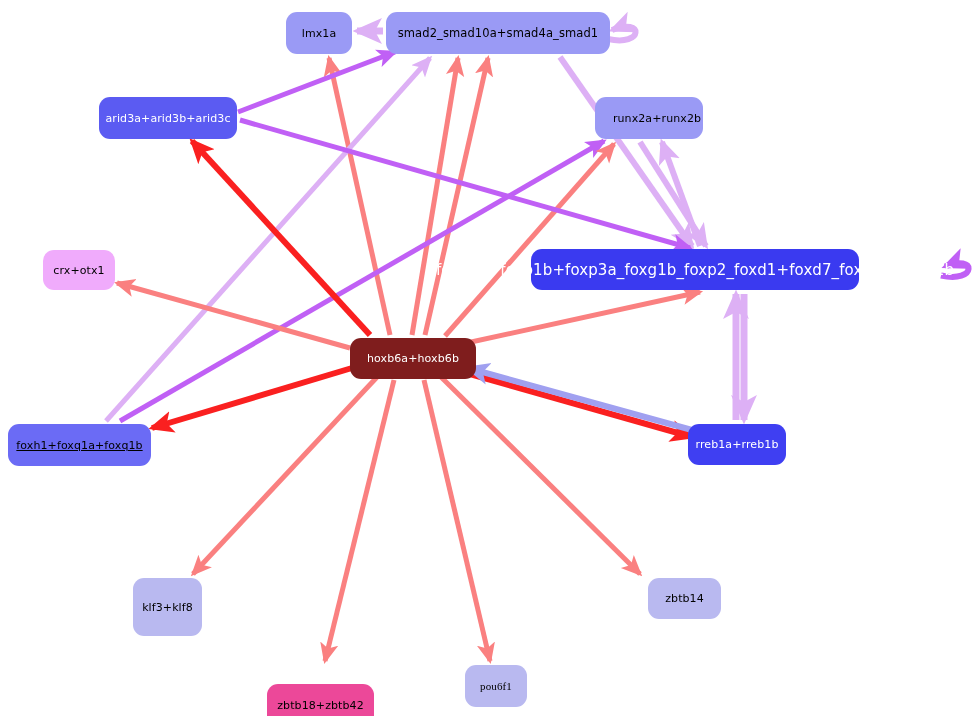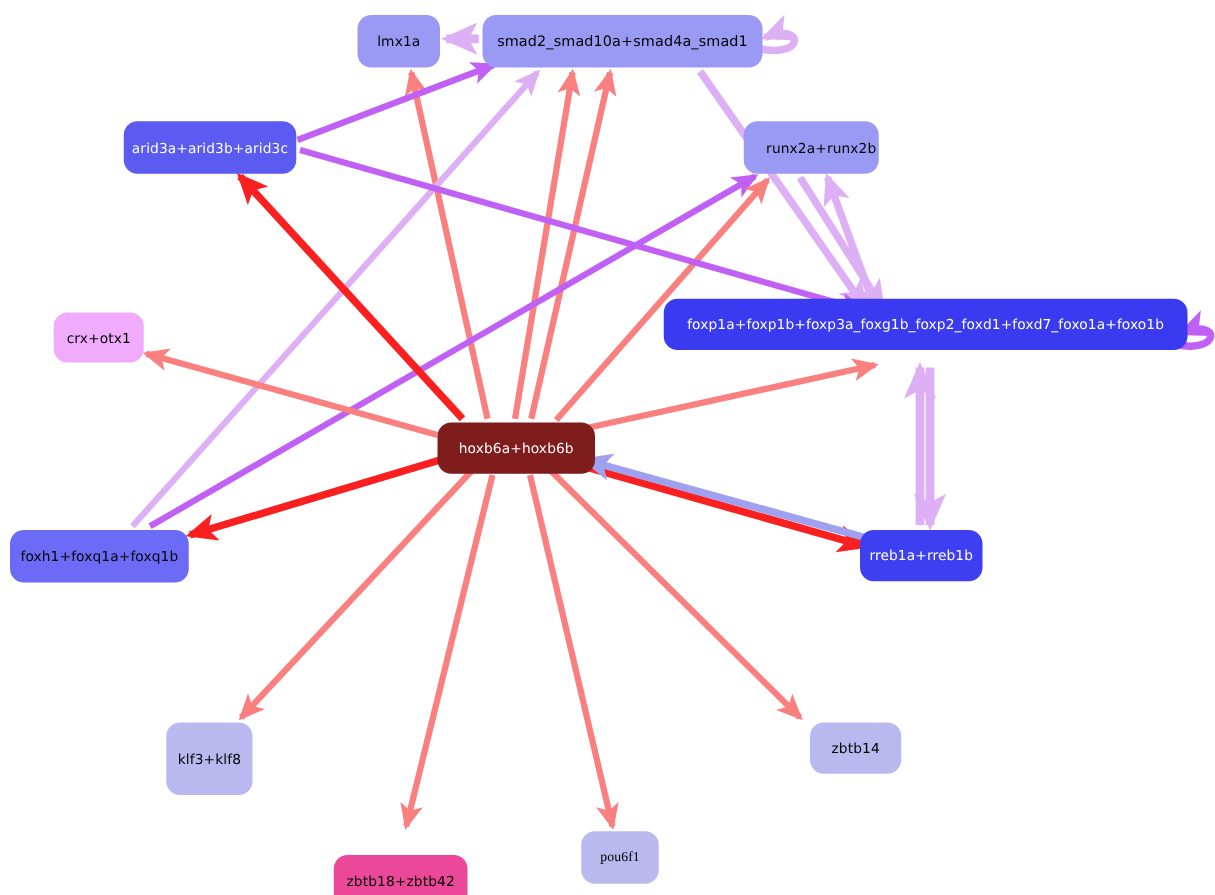--- a/index.html
+++ b/index.html
@@ -83,27 +83,27 @@
       </div>
       <div class="node" style="left: 99px; top: 97px; width: 138px; height: 42px; background: rgb(91, 91, 242); color: rgb(255, 255, 255); font-size: 11px;">
         <span class="lbl">arid3a+arid3b+arid3c</span>
       </div>
       <div class="node" style="left: 595px; top: 97px; width: 108px; height: 42px; background: rgb(154, 154, 245); color: rgb(0, 0, 0); font-size: 11px; padding-left: 16px;">
         <span class="lbl">runx2a+runx2b</span>
       </div>
       <div class="node" style="left: 43px; top: 250px; width: 72px; height: 40px; background: #f0abfc; color: rgb(0, 0, 0); font-size: 11px;">
         <span class="lbl">crx+otx1</span>
       </div>
-      <div class="node" style="left: 531px; top: 239px; width: 419px; height: 41px; background: rgb(58, 58, 240); color: rgb(255, 255, 255); font-size: 11px;">
+      <div class="node" style="left: 531px; top: 249px; width: 328px; height: 41px; background: rgb(58, 58, 240); color: rgb(255, 255, 255); font-size: 15px;">
         <span class="lbl">foxp1a+foxp1b+foxp3a_foxg1b_foxp2_foxd1+foxd7_foxo1a+foxo1b</span>
       </div>
       <div class="node" style="left: 350px; top: 338px; width: 126px; height: 41px; background: #7f1d1d; color: rgb(255, 255, 255); font-size: 11px;">
         <span class="lbl">hoxb6a+hoxb6b</span>
       </div>
-      <div class="node" style="left: 8px; top: 424px; width: 143px; height: 42px; background: rgb(107, 107, 245); color: rgb(0, 0, 0); font-size: 11px;">
+      <div class="node" style="left: 8px; top: 424px; width: 143px; height: 42px; background: rgb(107, 107, 245); color: rgb(0, 0, 0); font-size: 11px; text-decoration: underline;">
         <span class="lbl">foxh1+foxq1a+foxq1b</span>
       </div>
       <div class="node" style="left: 688px; top: 424px; width: 98px; height: 41px; background: rgb(63, 63, 242); color: rgb(255, 255, 255); font-size: 11px;">
         <span class="lbl">rreb1a+rreb1b</span>
       </div>
       <div class="node" style="left: 133px; top: 578px; width: 69px; height: 58px; background: rgb(185, 185, 240); color: rgb(0, 0, 0); font-size: 11px;">
         <span class="lbl">klf3+klf8</span>
       </div>
       <div class="node" style="left: 648px; top: 578px; width: 73px; height: 41px; background: rgb(185, 185, 240); color: rgb(0, 0, 0); font-size: 11px;">
         <span class="lbl">zbtb14</span>

